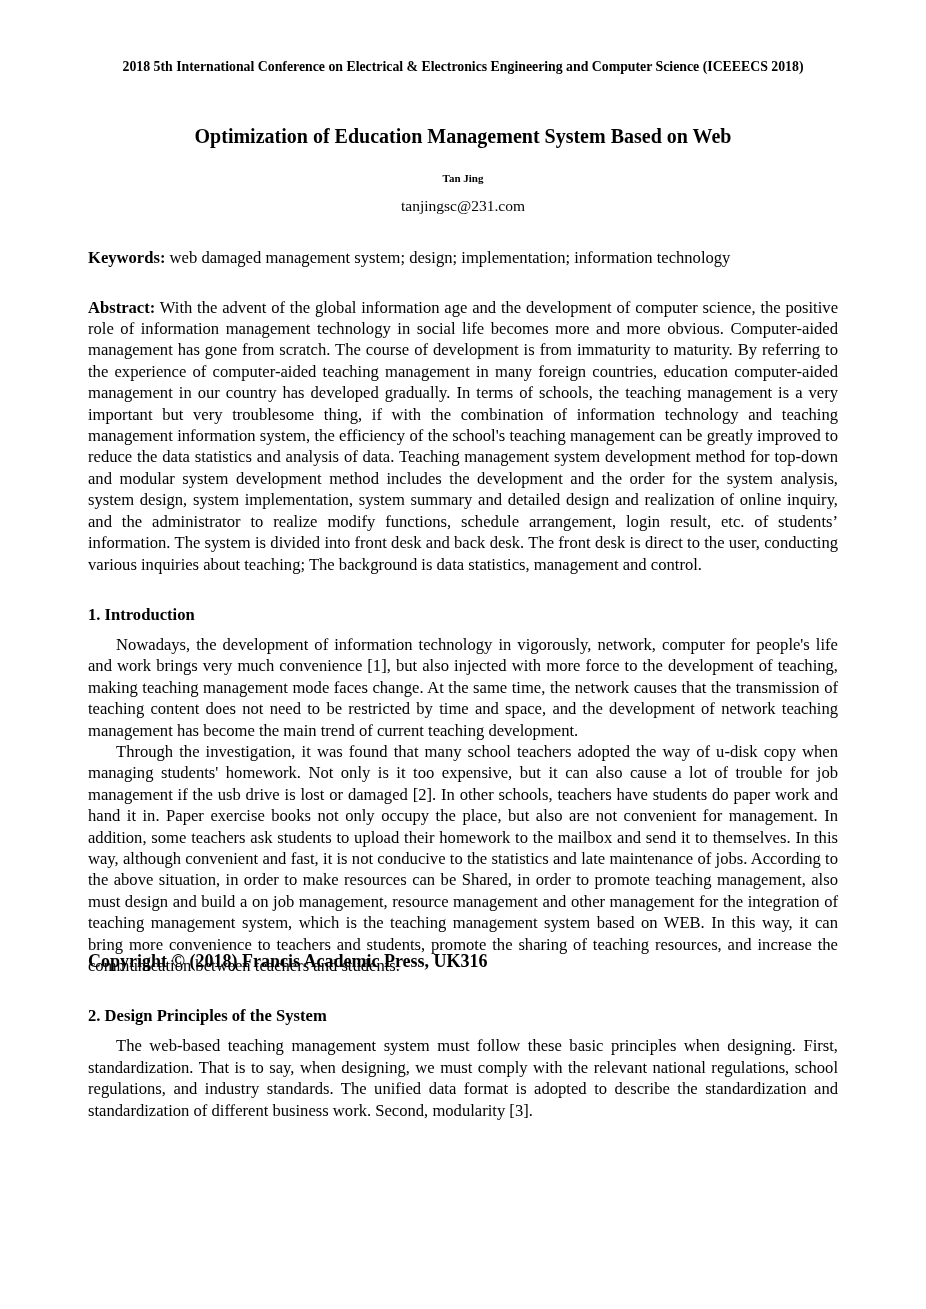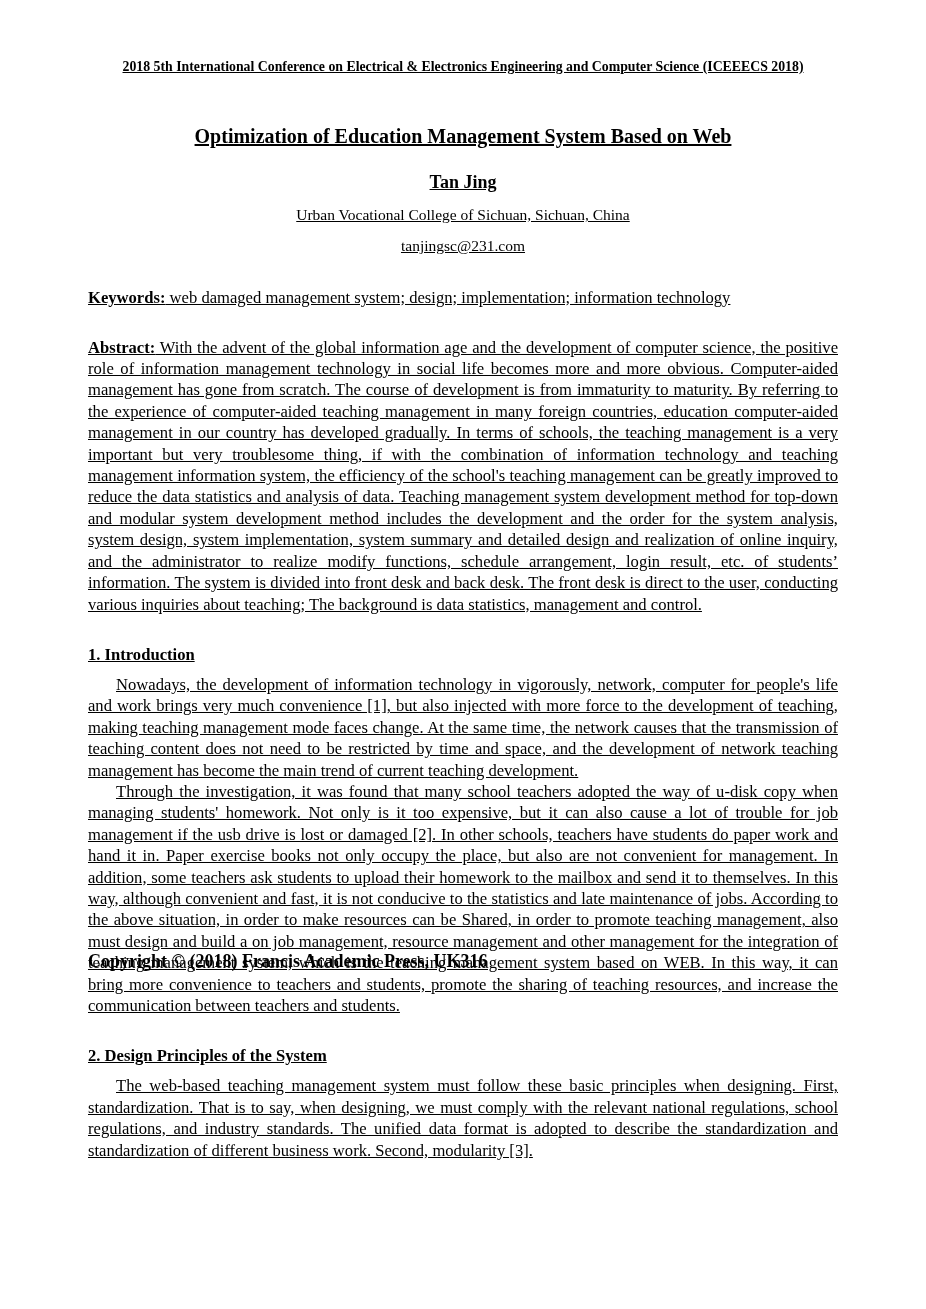--- a/index.html
+++ b/index.html
@@ -11,39 +11,38 @@
     color: #000000;
     font-family: "Liberation Serif", serif;
     position: relative;
   }
   .page {
     position: absolute;
     top: 0; left: 0;
     width: 926px;
     height: 994px;
     padding: 58px 88px 12px 88px;
-    text-decoration: underline;
   }
   .conf-header {
     text-align: center;
     font-weight: bold;
     font-size: 13.8px;
     line-height: 1.25;
     margin: 0 0 0 0;
   }
   .paper-title {
     text-align: center;
     font-weight: bold;
     font-size: 20px;
     margin: 50px 0 0 0;
   }
   .author {
     text-align: center;
     font-weight: bold;
-    font-size: 18px;
+    font-size: 11px;
     margin: 24px 0 0 0;
   }
   .affiliation, .email {
     text-align: center;
     font-size: 15.5px;
     margin: 13px 0 0 0;
   }
   .body-text {
     font-size: 16.6px;
     line-height: 21.4px;
@@ -77,21 +76,20 @@
 <body>
 
 <div class="page">
 
   <p class="conf-header">2018 5th International Conference on Electrical &amp; Electronics Engineering and Computer Science (ICEEECS 2018)</p>
 
   <h1 class="paper-title">Optimization of Education Management System Based on Web</h1>
 
   <p class="author">Tan Jing</p>
 
-  <p class="affiliation">Urban Vocational College of Sichuan, Sichuan, China</p>
 
   <p class="email">tanjingsc@231.com</p>
 
   <p class="body-text keywords-line"><b>Keywords:</b><span> web damaged management system; design; implementation; information technology</span></p>
 
   <p class="body-text abstract-block"><b>Abstract:</b><span> With the advent of the global information age and the development of computer science, the positive role of information management technology in social life becomes more and more obvious. Computer-aided management has gone from scratch. The course of development is from immaturity to maturity. By referring to the experience of computer-aided teaching management in many foreign countries, education computer-aided management in our country has developed gradually. In terms of schools, the teaching management is a very important but very troublesome thing, if with the combination of information technology and teaching management information system, the efficiency of the school's teaching management can be greatly improved to reduce the data statistics and analysis of data. Teaching management system development method for top-down and modular system development method includes the development and the order for the system analysis, system design, system implementation, system summary and detailed design and realization of online inquiry, and the administrator to realize modify functions, schedule arrangement, login result, etc. of students’ information. The system is divided into front desk and back desk. The front desk is direct to the user, conducting various inquiries about teaching; The background is data statistics, management and control.</span></p>
 
   <h2 class="section-heading">1. Introduction</h2>
 
   <p class="body-text para first indent">Nowadays, the development of information technology in vigorously, network, computer for people's life and work brings very much convenience [1], but also injected with more force to the development of teaching, making teaching management mode faces change. At the same time, the network causes that the transmission of teaching content does not need to be restricted by time and space, and the development of network teaching management has become the main trend of current teaching development.</p>

